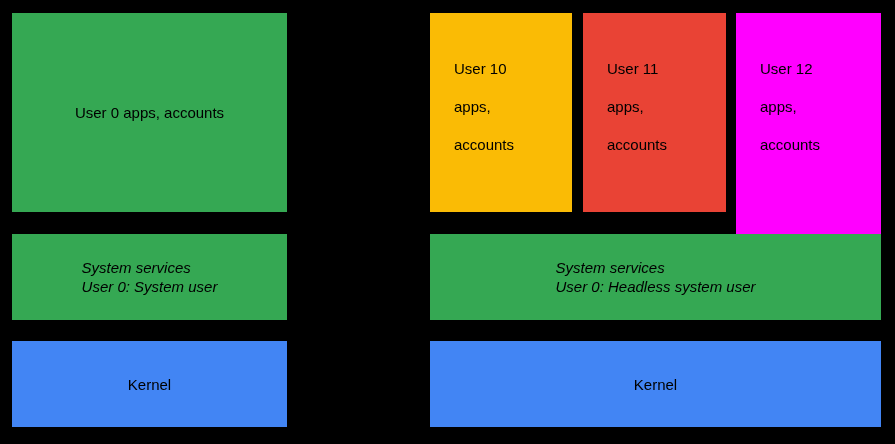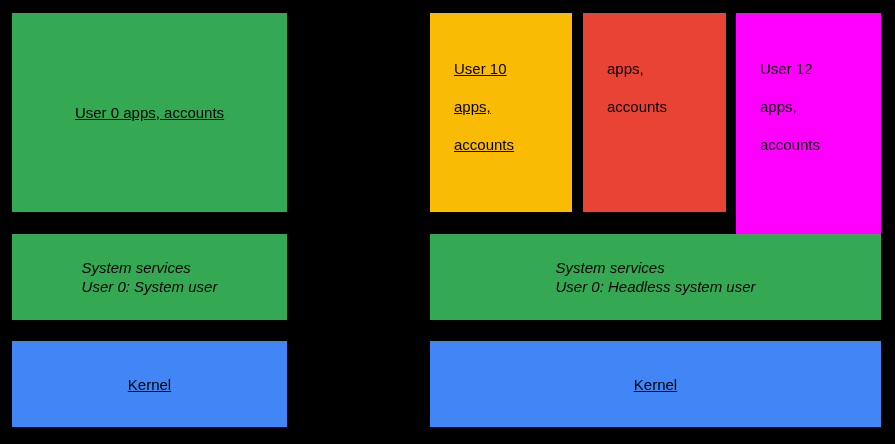--- a/index.html
+++ b/index.html
@@ -26,21 +26,20 @@
     font-size: 15px;
     line-height: 19px;
     white-space: pre-line;
   }
   
   .box.center {
     display: flex;
     align-items: center;
     justify-content: center;
     text-align: center;
-    text-decoration: underline;
   }
   
   .box.topleft {
     padding: 27px 0 0 24px;
     text-align: left;
   }
   
   .box.midblock {
     display: flex;
     align-items: center;
@@ -66,27 +65,28 @@
 
   <div class="box midblock" style="left:12px; top:234px; width:275px; height:86px; background:#35a853;">
     <span class="label">System services
 User 0: System user</span>
   </div>
 
   <div class="box center" style="left:12px; top:341px; width:275px; height:86px; background:#4285f4;">
     <span class="label">Kernel</span>
   </div>
 
-  <div class="box topleft" style="left:430px; top:13px; width:142px; height:199px; background:#fabb05;text-decoration:underline;">
+  <div class="box topleft" style="left:430px; top:13px; width:142px; height:199px; background:#fabb05;">
     <span class="label">User 10</span>
     <span class="label">apps,</span>
     <span class="label">accounts</span>
   </div>
 
   <div class="box topleft" style="left:583px; top:13px; width:143px; height:199px; background:#e94335;">
+    <span class="label">User 11</span>
     <span class="label">apps,</span>
     <span class="label">accounts</span>
   </div>
 
   <div class="box topleft" style="left:736px; top:13px; width:145px; height:230px; background:#ff00ff;">
     <span class="label">User 12</span>
     <span class="label">apps,</span>
     <span class="label">accounts</span>
   </div>
 

